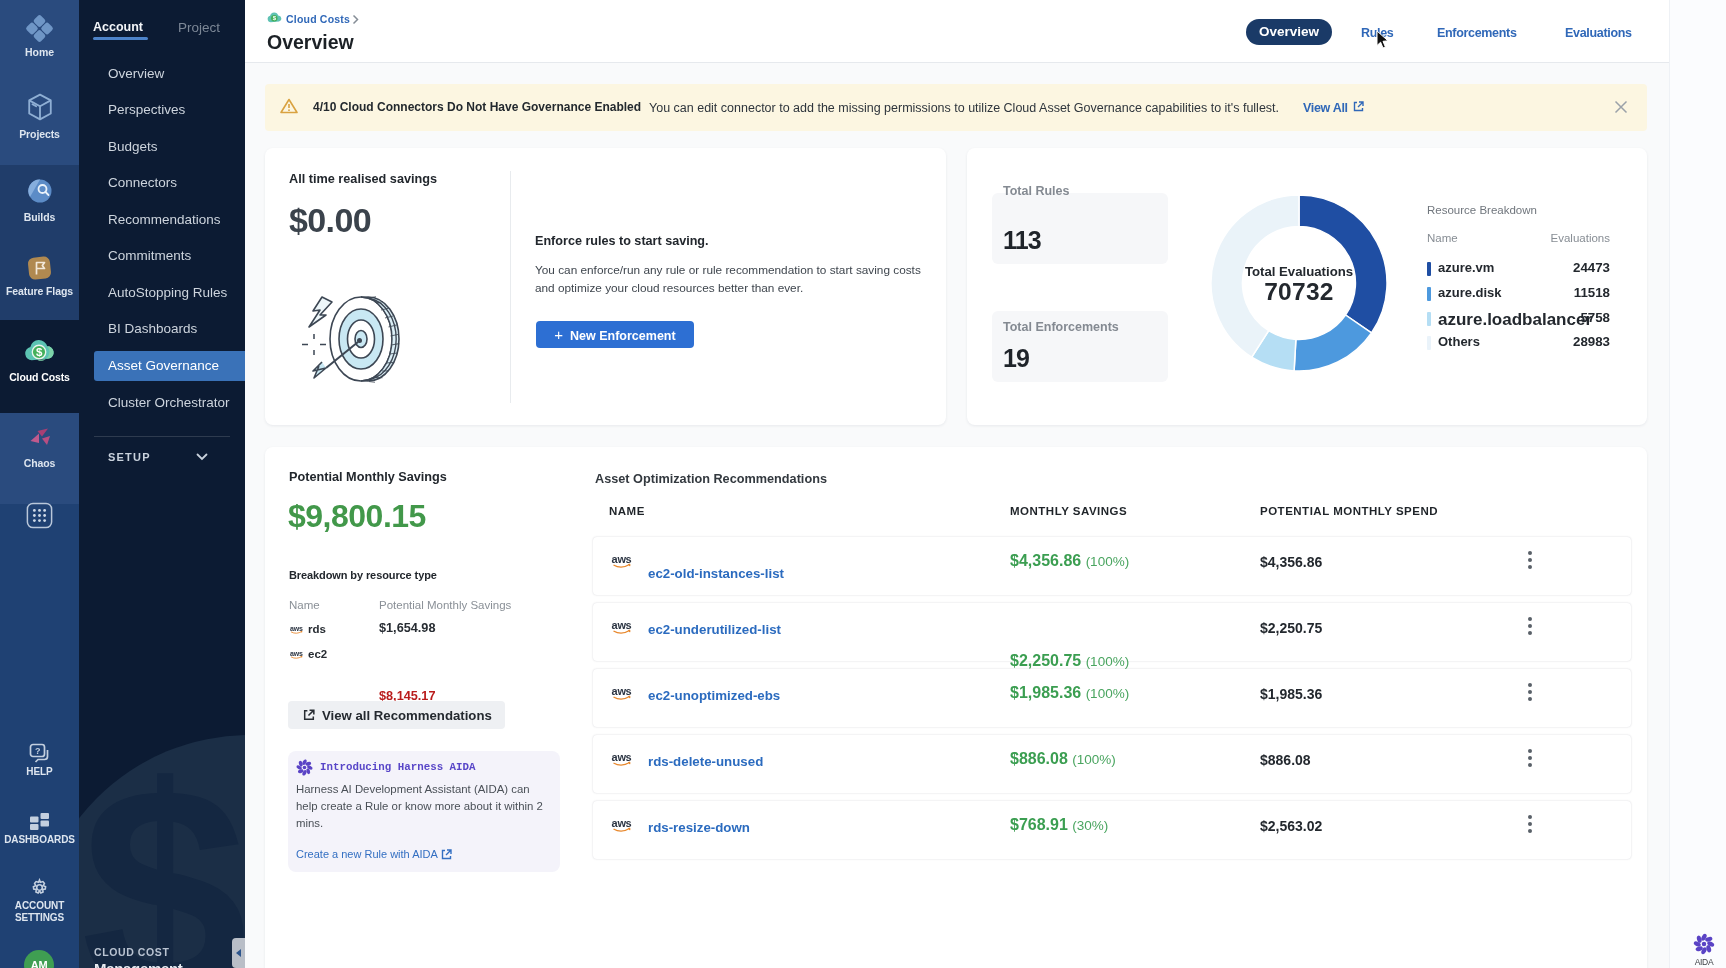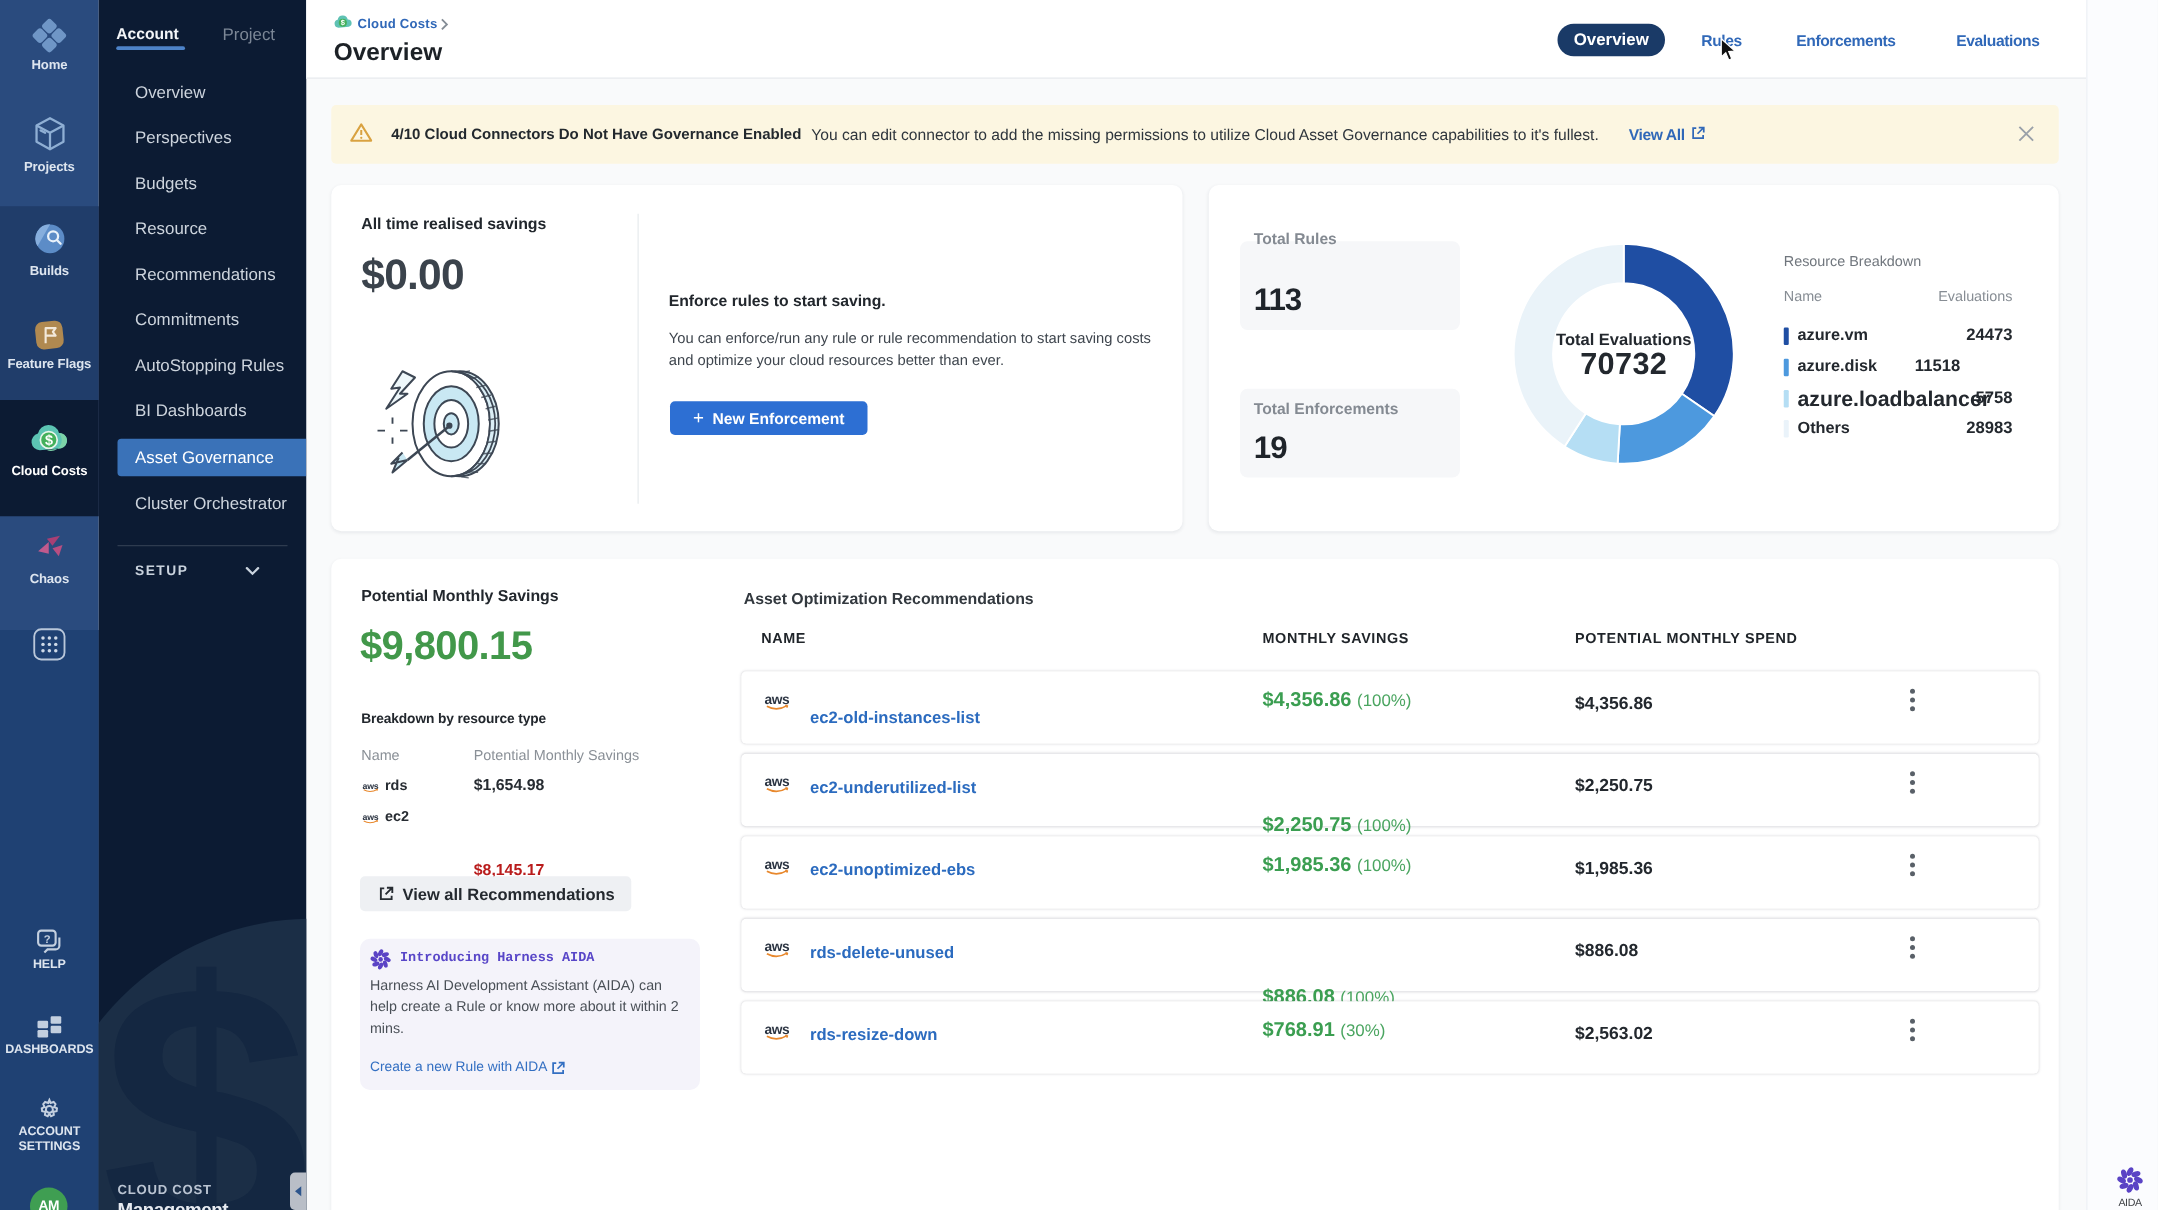--- a/index.html
+++ b/index.html
@@ -110,21 +110,21 @@
 <div class="abs" style="left:79px;top:0;width:166px;height:968px;background:#0c1b33;overflow:hidden;">
   <div class="abs" style="left:-45px;top:735px;width:430px;height:430px;border-radius:50%;background:#1b2e46;"></div>
   <div class="abs" style="left:2px;top:742px;font-size:300px;font-weight:bold;color:#142741;line-height:300px;">$</div>
   <div class="abs" style="left:14px;top:20px;font-size:12.5px;font-weight:bold;color:#f4f6f9;letter-spacing:0;">Account</div>
   <div class="abs" style="left:14px;top:37px;width:55px;height:3px;background:#4d83c9;border-radius:2px;"></div>
   <div class="abs" style="left:99px;top:20px;font-size:13.5px;color:#7c8796;letter-spacing:0;">Project</div>
   <div class="abs" style="left:15px;top:351px;width:151px;height:30px;background:#3a72b8;border-radius:3px 0 0 3px;"></div>
   <div class="navitem" style="top:66px;">Overview</div>
   <div class="navitem" style="top:102px;">Perspectives</div>
   <div class="navitem" style="top:139px;">Budgets</div>
-  <div class="navitem" style="top:175px;">Resource</div>
+  <div class="navitem" style="top:175px;">Connectors</div>
   <div class="navitem" style="top:212px;">Recommendations</div>
   <div class="navitem" style="top:248px;">Commitments</div>
   <div class="navitem" style="top:285px;">AutoStopping Rules</div>
   <div class="navitem" style="top:321px;">BI Dashboards</div>
   <div class="navitem" style="top:358px;color:#fff;">Asset Governance</div>
   <div class="navitem" style="top:395px;">Cluster Orchestrator</div>
   <div class="abs" style="left:15px;top:436px;width:136px;height:1px;background:rgba(255,255,255,0.14);"></div>
   <div class="abs" style="left:29px;top:451px;font-size:11px;font-weight:bold;letter-spacing:1.2px;color:#c9d2dd;">SETUP</div>
   <svg class="abs" style="left:117px;top:453px;" width="12" height="8" viewBox="0 0 12 8">
       <path d="M1.5 1.5 L6 6 L10.5 1.5" fill="none" stroke="#c9d2dd" stroke-width="1.8" stroke-linecap="round"></path>
@@ -221,21 +221,21 @@
 <div class="abs" style="left:1219px;top:280px;width:160px;text-align:center;font-size:24.5px;font-weight:bold;color:#23282e;letter-spacing:0.3px;line-height:1;">70732</div>
 <div class="abs" style="left:1427px;top:204px;font-size:11.5px;color:#70767d;letter-spacing:0;">Resource Breakdown</div>
 <div class="abs" style="left:1427px;top:232px;font-size:11.5px;color:#878d94;letter-spacing:0;">Name</div>
 <div class="abs" style="left:1490px;top:232px;width:120px;text-align:right;font-size:11.5px;color:#878d94;letter-spacing:0;">Evaluations</div>
 
 <div class="abs" style="left:1427px;top:262px;width:4px;height:14px;background:#1f4ea3;border-radius:1px;"></div>
 <div class="abs" style="left:1438px;top:260px;font-size:13px;font-weight:bold;color:#23282e;letter-spacing:0;">azure.vm</div>
 <div class="abs" style="left:1490px;top:260px;width:120px;text-align:right;font-size:13.3px;font-weight:bold;color:#23282e;letter-spacing:0;">24473</div>
 <div class="abs" style="left:1427px;top:287px;width:4px;height:14px;background:#4d99de;border-radius:1px;"></div>
 <div class="abs" style="left:1438px;top:285px;font-size:13px;font-weight:bold;color:#23282e;letter-spacing:0;">azure.disk</div>
-<div class="abs" style="left:1490px;top:285px;width:120px;text-align:center;font-size:13.3px;font-weight:bold;color:#23282e;letter-spacing:0;">11518</div>
+<div class="abs" style="left:1490px;top:285px;width:120px;text-align:right;font-size:13.3px;font-weight:bold;color:#23282e;letter-spacing:0;">11518</div>
 <div class="abs" style="left:1427px;top:312px;width:4px;height:14px;background:#b5def4;border-radius:1px;"></div>
 <div class="abs" style="left:1438px;top:310px;font-size:17px;font-weight:bold;color:#23282e;letter-spacing:0;">azure.loadbalancer</div>
 <div class="abs" style="left:1490px;top:310px;width:120px;text-align:right;font-size:13.3px;font-weight:bold;color:#23282e;letter-spacing:0;">5758</div>
 <div class="abs" style="left:1427px;top:336px;width:4px;height:14px;background:#eaf3fa;border-radius:1px;"></div>
 <div class="abs" style="left:1438px;top:334px;font-size:13px;font-weight:bold;color:#23282e;letter-spacing:0;">Others</div>
 <div class="abs" style="left:1490px;top:334px;width:120px;text-align:right;font-size:13.3px;font-weight:bold;color:#23282e;letter-spacing:0;">28983</div>
 
 <div class="abs" style="left:265px;top:447px;width:1382px;height:521px;background:#fff;border-radius:8px 8px 0 0;box-shadow:0 1px 3px rgba(30,40,60,0.08);"></div>
 <div class="abs" style="left:289px;top:470px;font-size:12.7px;font-weight:bold;color:#22272d;letter-spacing:0;">Potential Monthly Savings</div>
 <div class="abs" style="left:288px;top:500px;font-size:32px;font-weight:bold;color:#42984a;letter-spacing:-0.5px;line-height:1;">$9,800.15</div>
@@ -318,21 +318,21 @@
 <div class="abs" style="left:648px;top:688px;font-size:13.3px;font-weight:bold;color:#2b6bbf;letter-spacing:0;">ec2-unoptimized-ebs</div>
 <div class="abs" style="left:1010px;top:684px;font-size:16px;font-weight:bold;color:#3b9e51;letter-spacing:0;">$1,985.36 <span style="font-size:13.5px;font-weight:normal;color:#4aa560;letter-spacing:0;">(100%)</span></div>
 <div class="abs" style="left:1260px;top:686px;font-size:14px;font-weight:bold;color:#23282e;letter-spacing:0;">$1,985.36</div>
 <div class="abs" style="left:1528px;top:683px;width:4px;height:4px;border-radius:50%;background:#596068;box-shadow:0 7px 0 #596068,0 14px 0 #596068;"></div>
 <div class="abs" style="left:593px;top:735px;width:1038px;height:58px;background:#fff;border-radius:4px;box-shadow:0 0 2px rgba(96,97,112,0.28);"></div>
 <svg class="abs" style="left:610px;top:751px;" width="25" height="16" viewBox="0 0 24 16">
  <text x="11" y="10" font-size="11" font-weight="bold" fill="#2b3442" text-anchor="middle" font-family="Liberation Sans">aws</text>
  <path d="M3 12 Q11 16.5 19.5 11.3 l-1.8 0.4 m1.8 -0.4 l-0.5 1.8" stroke="#e8882d" stroke-width="1.3" fill="none"></path>
 </svg>
 <div class="abs" style="left:648px;top:754px;font-size:13.3px;font-weight:bold;color:#2b6bbf;letter-spacing:0;">rds-delete-unused</div>
-<div class="abs" style="left:1010px;top:750px;font-size:16px;font-weight:bold;color:#3b9e51;letter-spacing:0;margin-top:39px;">$886.08 <span style="font-size:13.5px;font-weight:normal;color:#4aa560;letter-spacing:0;">(100%)</span></div>
+<div class="abs" style="left:1010px;top:750px;font-size:16px;font-weight:bold;color:#3b9e51;letter-spacing:0;">$886.08 <span style="font-size:13.5px;font-weight:normal;color:#4aa560;letter-spacing:0;">(100%)</span></div>
 <div class="abs" style="left:1260px;top:752px;font-size:14px;font-weight:bold;color:#23282e;letter-spacing:0;">$886.08</div>
 <div class="abs" style="left:1528px;top:749px;width:4px;height:4px;border-radius:50%;background:#596068;box-shadow:0 7px 0 #596068,0 14px 0 #596068;"></div>
 <div class="abs" style="left:593px;top:801px;width:1038px;height:58px;background:#fff;border-radius:4px;box-shadow:0 0 2px rgba(96,97,112,0.28);"></div>
 <svg class="abs" style="left:610px;top:817px;" width="25" height="16" viewBox="0 0 24 16">
  <text x="11" y="10" font-size="11" font-weight="bold" fill="#2b3442" text-anchor="middle" font-family="Liberation Sans">aws</text>
  <path d="M3 12 Q11 16.5 19.5 11.3 l-1.8 0.4 m1.8 -0.4 l-0.5 1.8" stroke="#e8882d" stroke-width="1.3" fill="none"></path>
 </svg>
 <div class="abs" style="left:648px;top:820px;font-size:13.3px;font-weight:bold;color:#2b6bbf;letter-spacing:0;">rds-resize-down</div>
 <div class="abs" style="left:1010px;top:816px;font-size:16px;font-weight:bold;color:#3b9e51;letter-spacing:0;">$768.91 <span style="font-size:13.5px;font-weight:normal;color:#4aa560;letter-spacing:0;">(30%)</span></div>
 <div class="abs" style="left:1260px;top:818px;font-size:14px;font-weight:bold;color:#23282e;letter-spacing:0;">$2,563.02</div>

